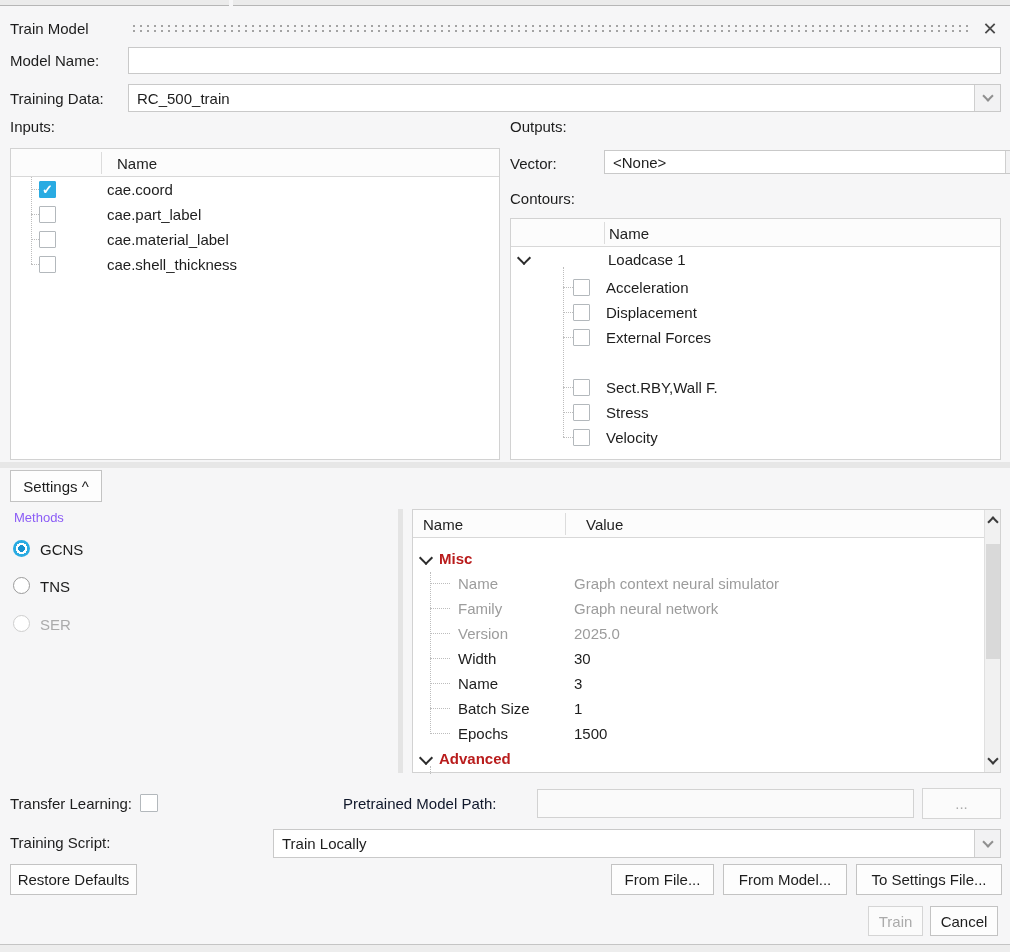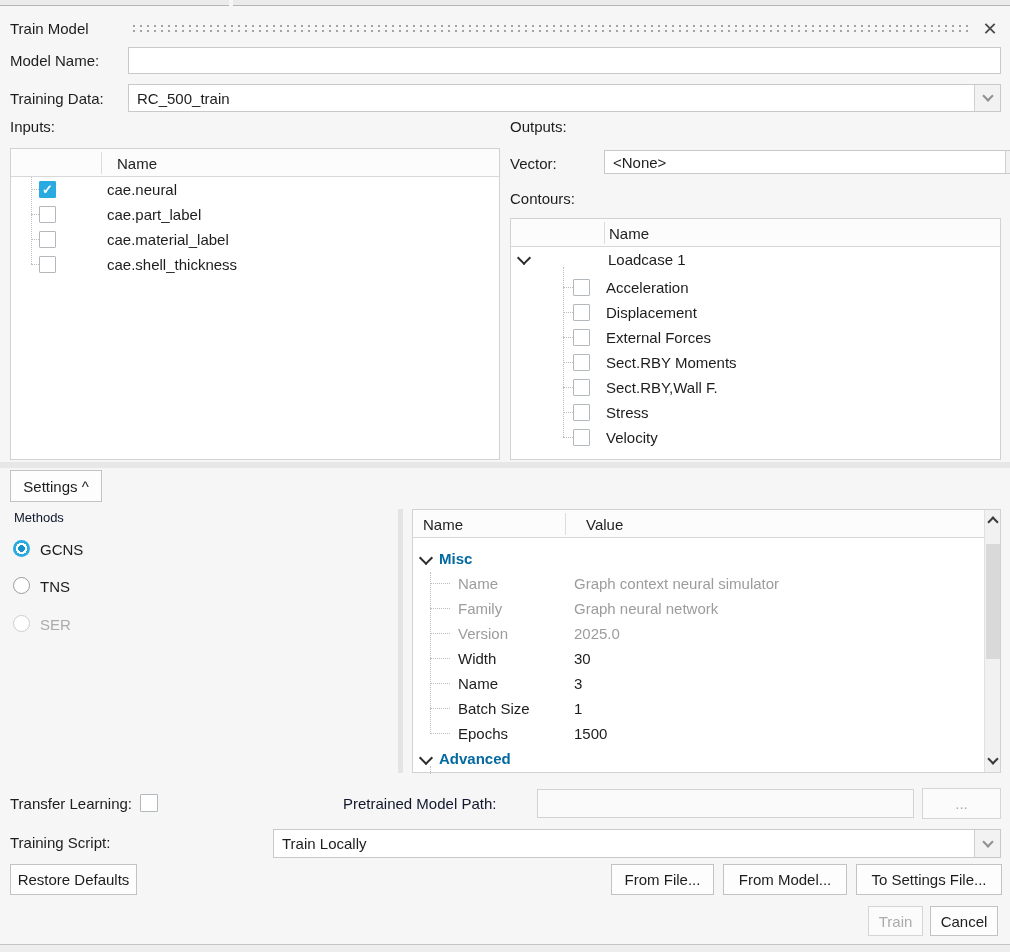--- a/index.html
+++ b/index.html
@@ -54,33 +54,33 @@
   
   .hsep { position:absolute; left:0; top:462px; width:1010px; height:6px; background:#e7e7e7; }
   .vsplit { position:absolute; left:398px; top:509px; width:5px; height:264px; background:#e4e4e4; }
 
   
   .btn { position:absolute; background:#fdfdfd; border:1px solid #c3c3c3; display:flex; align-items:center; justify-content:center;
     white-space:nowrap; color:#1d1d1d; }
   .btn.disabled { color:#ababab; border-color:#d5d5d5; background:#fbfbfb; }
 
   
-  .methods-h { left:14px; top:510px; font-size:13px; color:#0f172a; }
+  .methods-h { left:14px; top:510px; font-size:13px; color:#8b5cf6; }
   .radio { position:absolute; left:13px; width:17px; height:17px; border-radius:50%; background:#fff; border:1px solid #9b9b9b; }
   .radio.on { border:none;
     background:radial-gradient(circle at 50% 50%, #1691cf 0 3.5px, #ffffff 3.5px 5.8px, #29abe2 5.8px 100%); }
   .radio.disabled { border-color:#cecece; }
   .rlabel { position:absolute; left:40px; white-space:nowrap; }
   .rlabel.disabled { color:#ababab; }
 
   
   .prow { position:absolute; left:0; height:25px; right:17px; }
   .prow .pname, .prow .pval { position:absolute; top:0; height:25px; display:flex; align-items:center; white-space:nowrap; }
   .prow .pval { left:161px; }
-  .prow.group .pname { left:26px; font-weight:bold; color:#0369a1; }
+  .prow.group .pname { left:26px; font-weight:bold; color:#b91c1c; }
   .prow.child .pname { left:45px; }
   .prow.muted .pname, .prow.muted .pval { color:#9c9c9c; }
 
   
   .sbar { position:absolute; right:0; top:0; bottom:0; width:16px; background:#f1f1f1; border-left:1px solid #e0e0e0; }
   .sbar .sarr { position:absolute; left:0; width:15px; height:20px; display:flex; align-items:center; justify-content:center; }
   .sbar .chev { border-color:#3a3a3a; }
   .sbar .up { top:0; } .sbar .up .chev { transform:rotate(-135deg); margin-top:4px; }
   .sbar .down { bottom:0; }
   .sthumb { position:absolute; left:1px; top:34px; width:14px; height:115px; background:#d9d9d9; }
@@ -117,21 +117,21 @@
     <div class="thead">
       <span class="coldiv" style="left:90px;"></span>
       <span class="htxt" style="left:106px;">Name</span>
     </div>
     <span class="dotv" style="left:20px; top:28px; height:87px;"></span>
     <div class="row" style="top:28px;">
       <span class="doth" style="left:20px; top:12px; width:8px;"></span>
       <span class="cb on" style="left:28px;">
           <span class="tick">✓</span>
         </span>
-      <span class="rowlabel" style="left:96px;">cae.neural</span>
+      <span class="rowlabel" style="left:96px;">cae.coord</span>
     </div>
     <div class="row" style="top:53px;">
       <span class="doth" style="left:20px; top:12px; width:8px;"></span>
       <span class="cb" style="left:28px;"></span>
       <span class="rowlabel" style="left:96px;">cae.part_label</span>
     </div>
     <div class="row" style="top:78px;">
       <span class="doth" style="left:20px; top:12px; width:8px;"></span>
       <span class="cb" style="left:28px;"></span>
       <span class="rowlabel" style="left:96px;">cae.material_label</span>
@@ -170,25 +170,20 @@
     </div>
     <div class="row" style="top:81px;">
       <span class="doth" style="left:52px; top:12px; width:10px;"></span>
       <span class="cb" style="left:62px;"></span>
       <span class="rowlabel" style="left:95px;">Displacement</span>
     </div>
     <div class="row" style="top:106px;">
       <span class="doth" style="left:52px; top:12px; width:10px;"></span>
       <span class="cb" style="left:62px;"></span>
       <span class="rowlabel" style="left:95px;">External Forces</span>
-    </div>
-    <div class="row" style="top:131px;">
-      <span class="doth" style="left:52px; top:12px; width:10px;"></span>
-      <span class="cb" style="left:62px;"></span>
-      <span class="rowlabel" style="left:95px;">Sect.RBY Moments</span>
     </div>
     <div class="row" style="top:156px;">
       <span class="doth" style="left:52px; top:12px; width:10px;"></span>
       <span class="cb" style="left:62px;"></span>
       <span class="rowlabel" style="left:95px;">Sect.RBY,Wall F.</span>
     </div>
     <div class="row" style="top:181px;">
       <span class="doth" style="left:52px; top:12px; width:10px;"></span>
       <span class="cb" style="left:62px;"></span>
       <span class="rowlabel" style="left:95px;">Stress</span>

